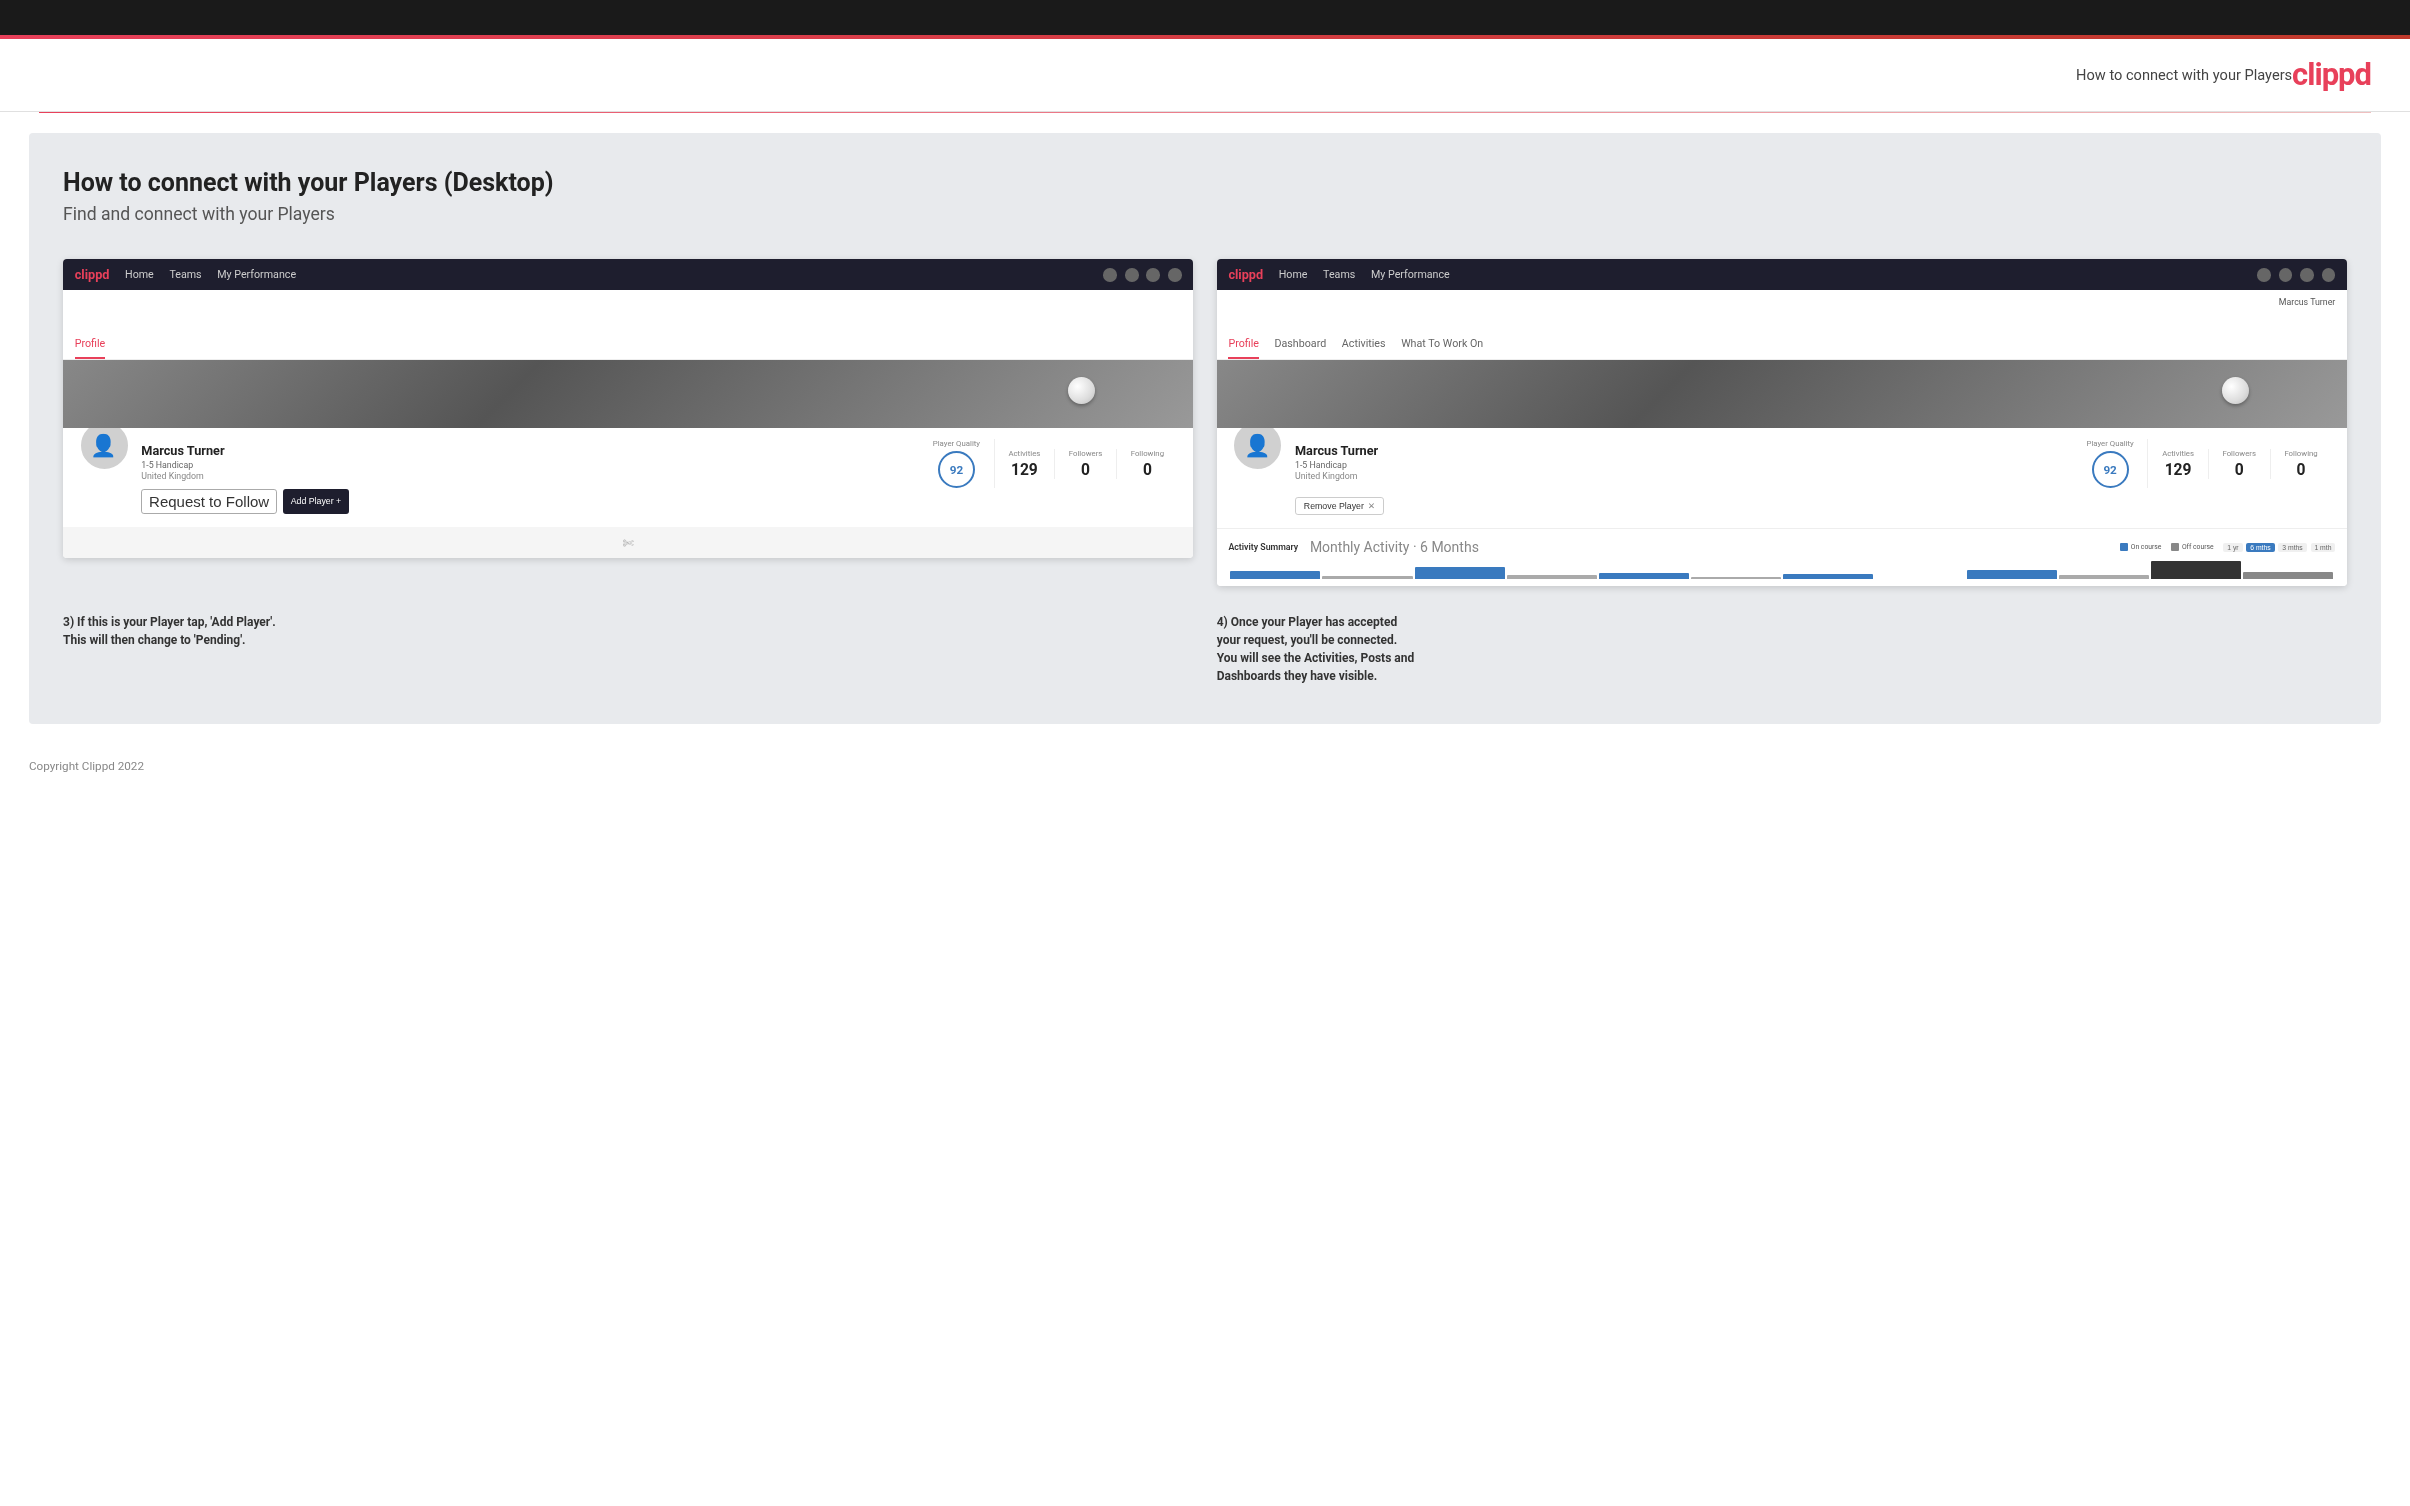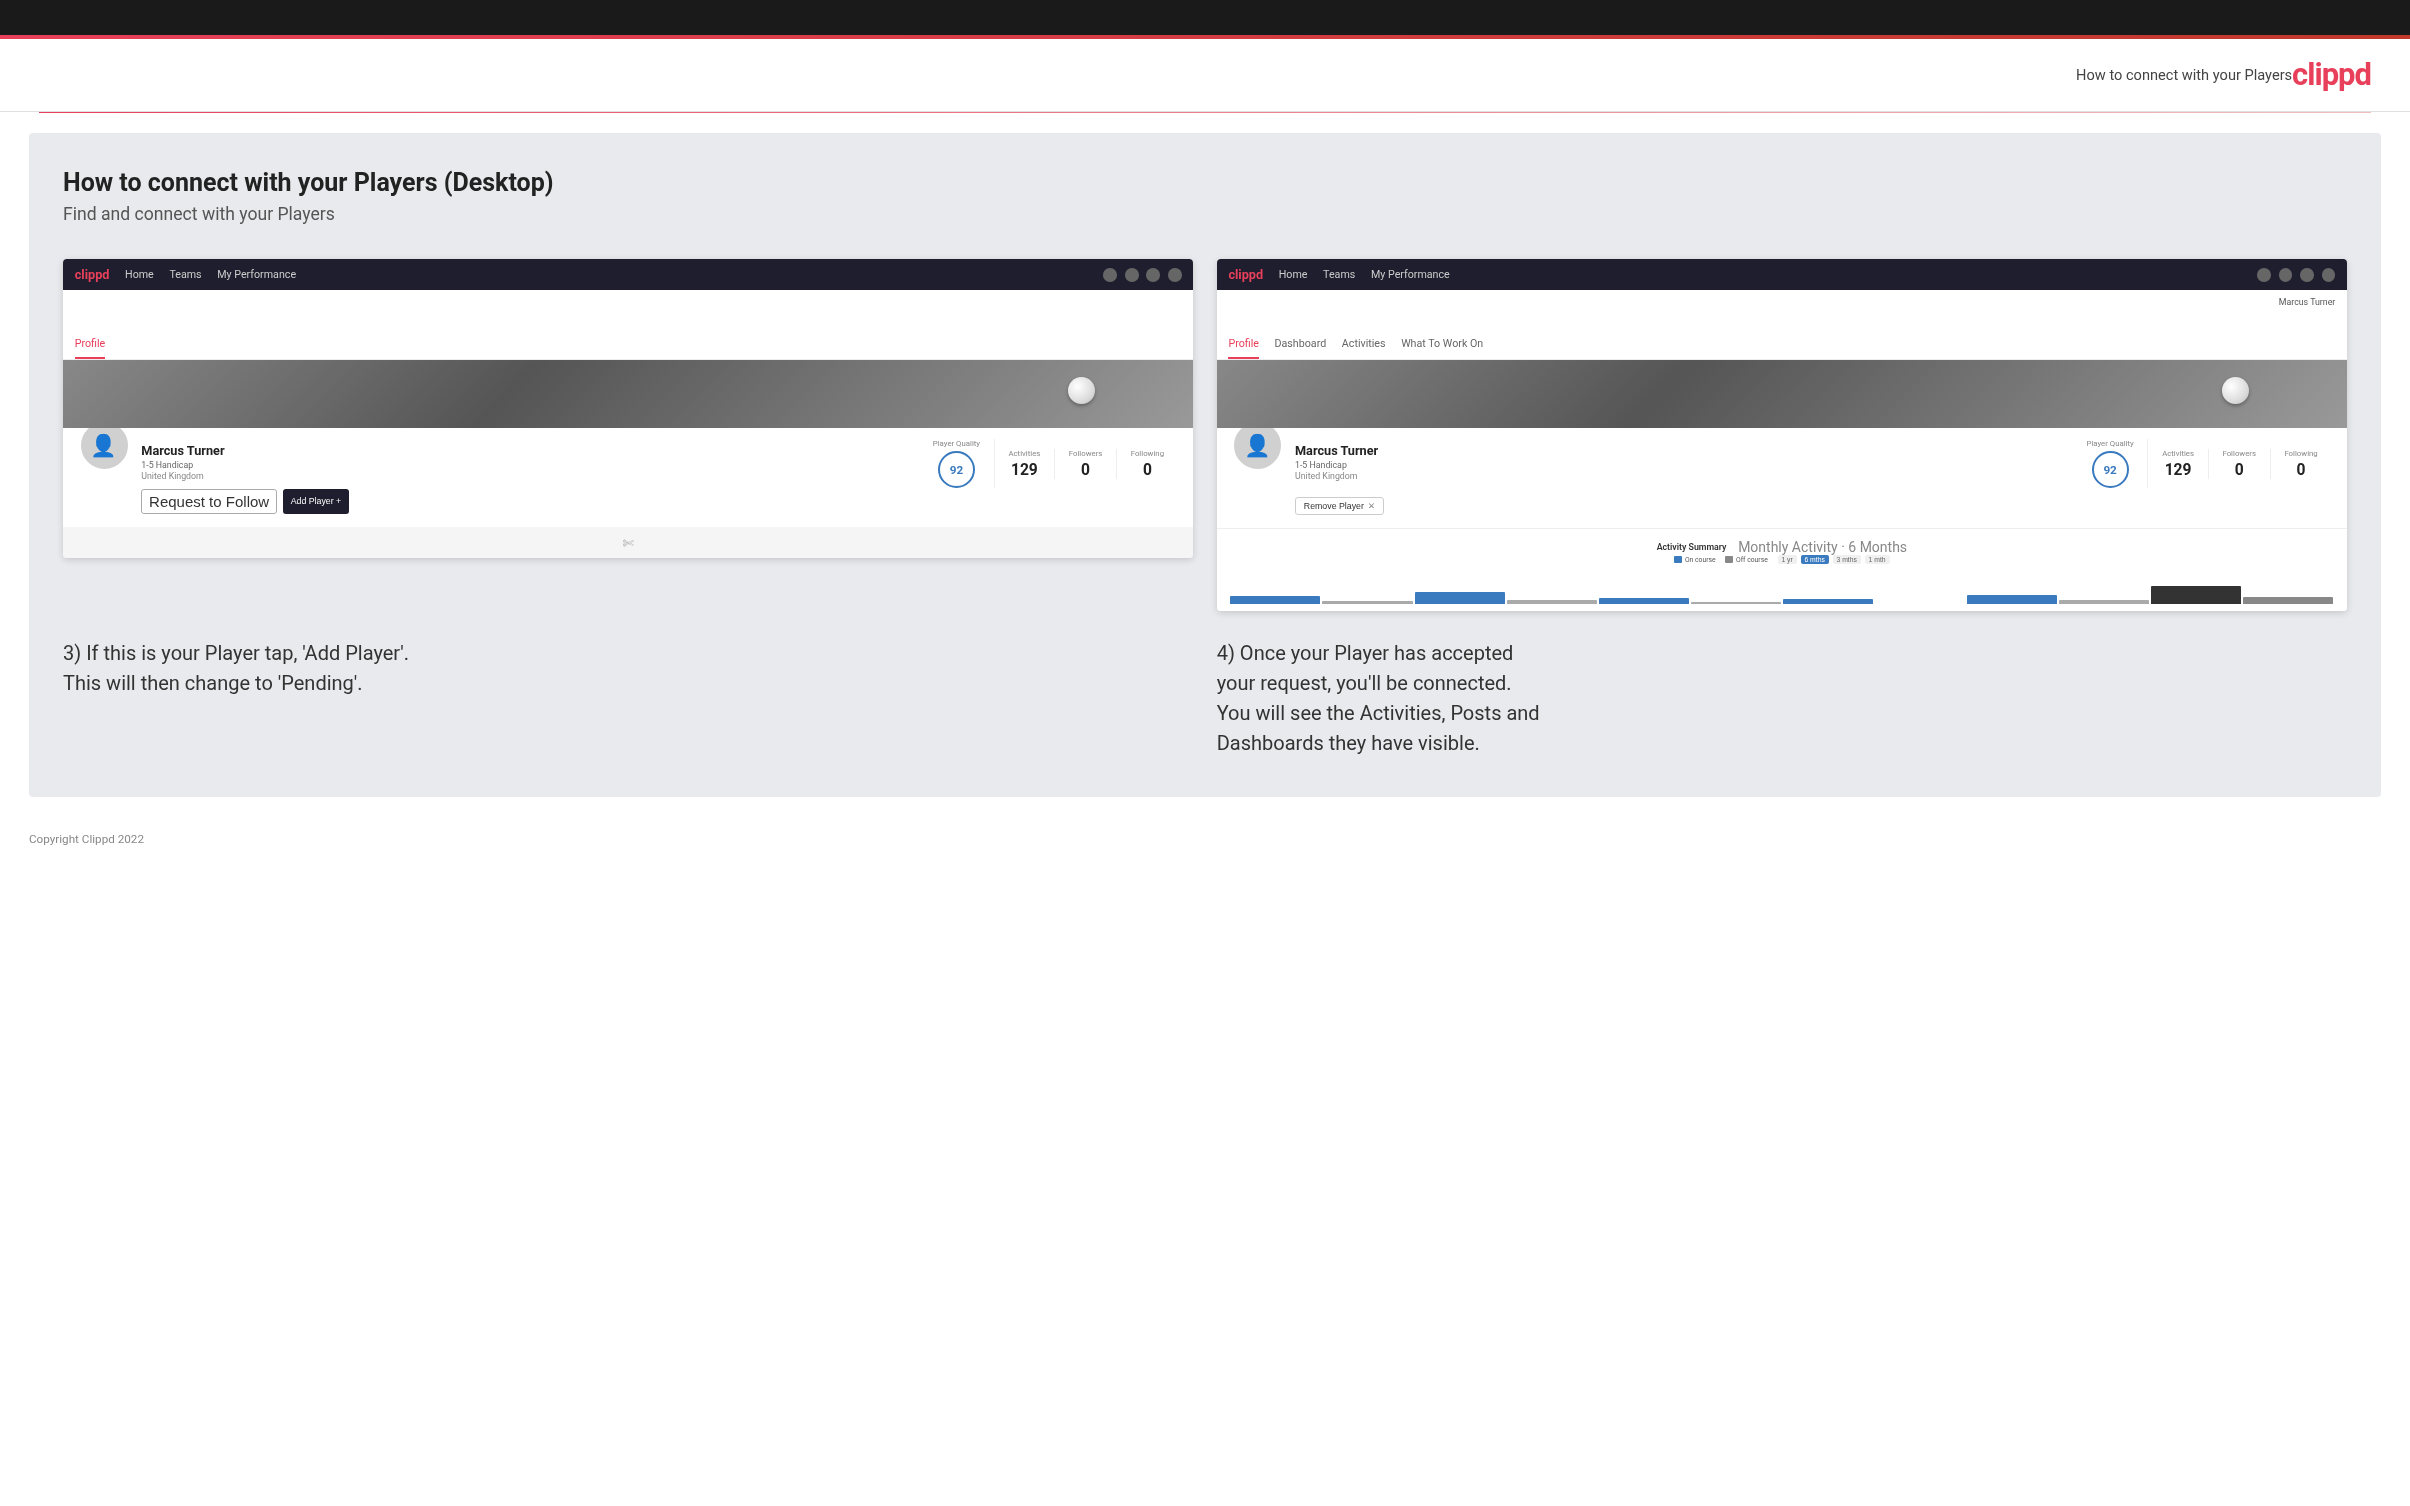--- a/index.html
+++ b/index.html
@@ -328,22 +328,21 @@
     .mock-activity-bar {
       background: #fff;
       padding: 9.8px 11.7px 7.8px;
       border-top: 1px solid #eee;
     }
 
     .mock-activity-header {
       display: flex;
       align-items: center;
       justify-content: space-between;
-      margin-bottom: 18px;
-      flex-direction: column;
+      margin-bottom: 2px;
     }
 
     .mock-activity-title {
       font-size: 8.8px;
       font-weight: 600;
       color: #333;
     }
 
     .mock-activity-subtitle {
       font-size: 14px;
@@ -402,23 +401,24 @@
     .captions-row {
       display: flex;
       gap: 23.4px;
     }
 
     .caption-col {
       flex: 1;
     }
 
     .caption-text {
-      font-size: 20px;
+      font-size: 12px;
       color: #333;
       line-height: 1.5;
+      font-weight: bold;
     }
 
     
     .page-footer {
       text-align: left;
       padding: 15.6px 29px;
       font-size: 11.7px;
       color: #888;
     }
   </style>

